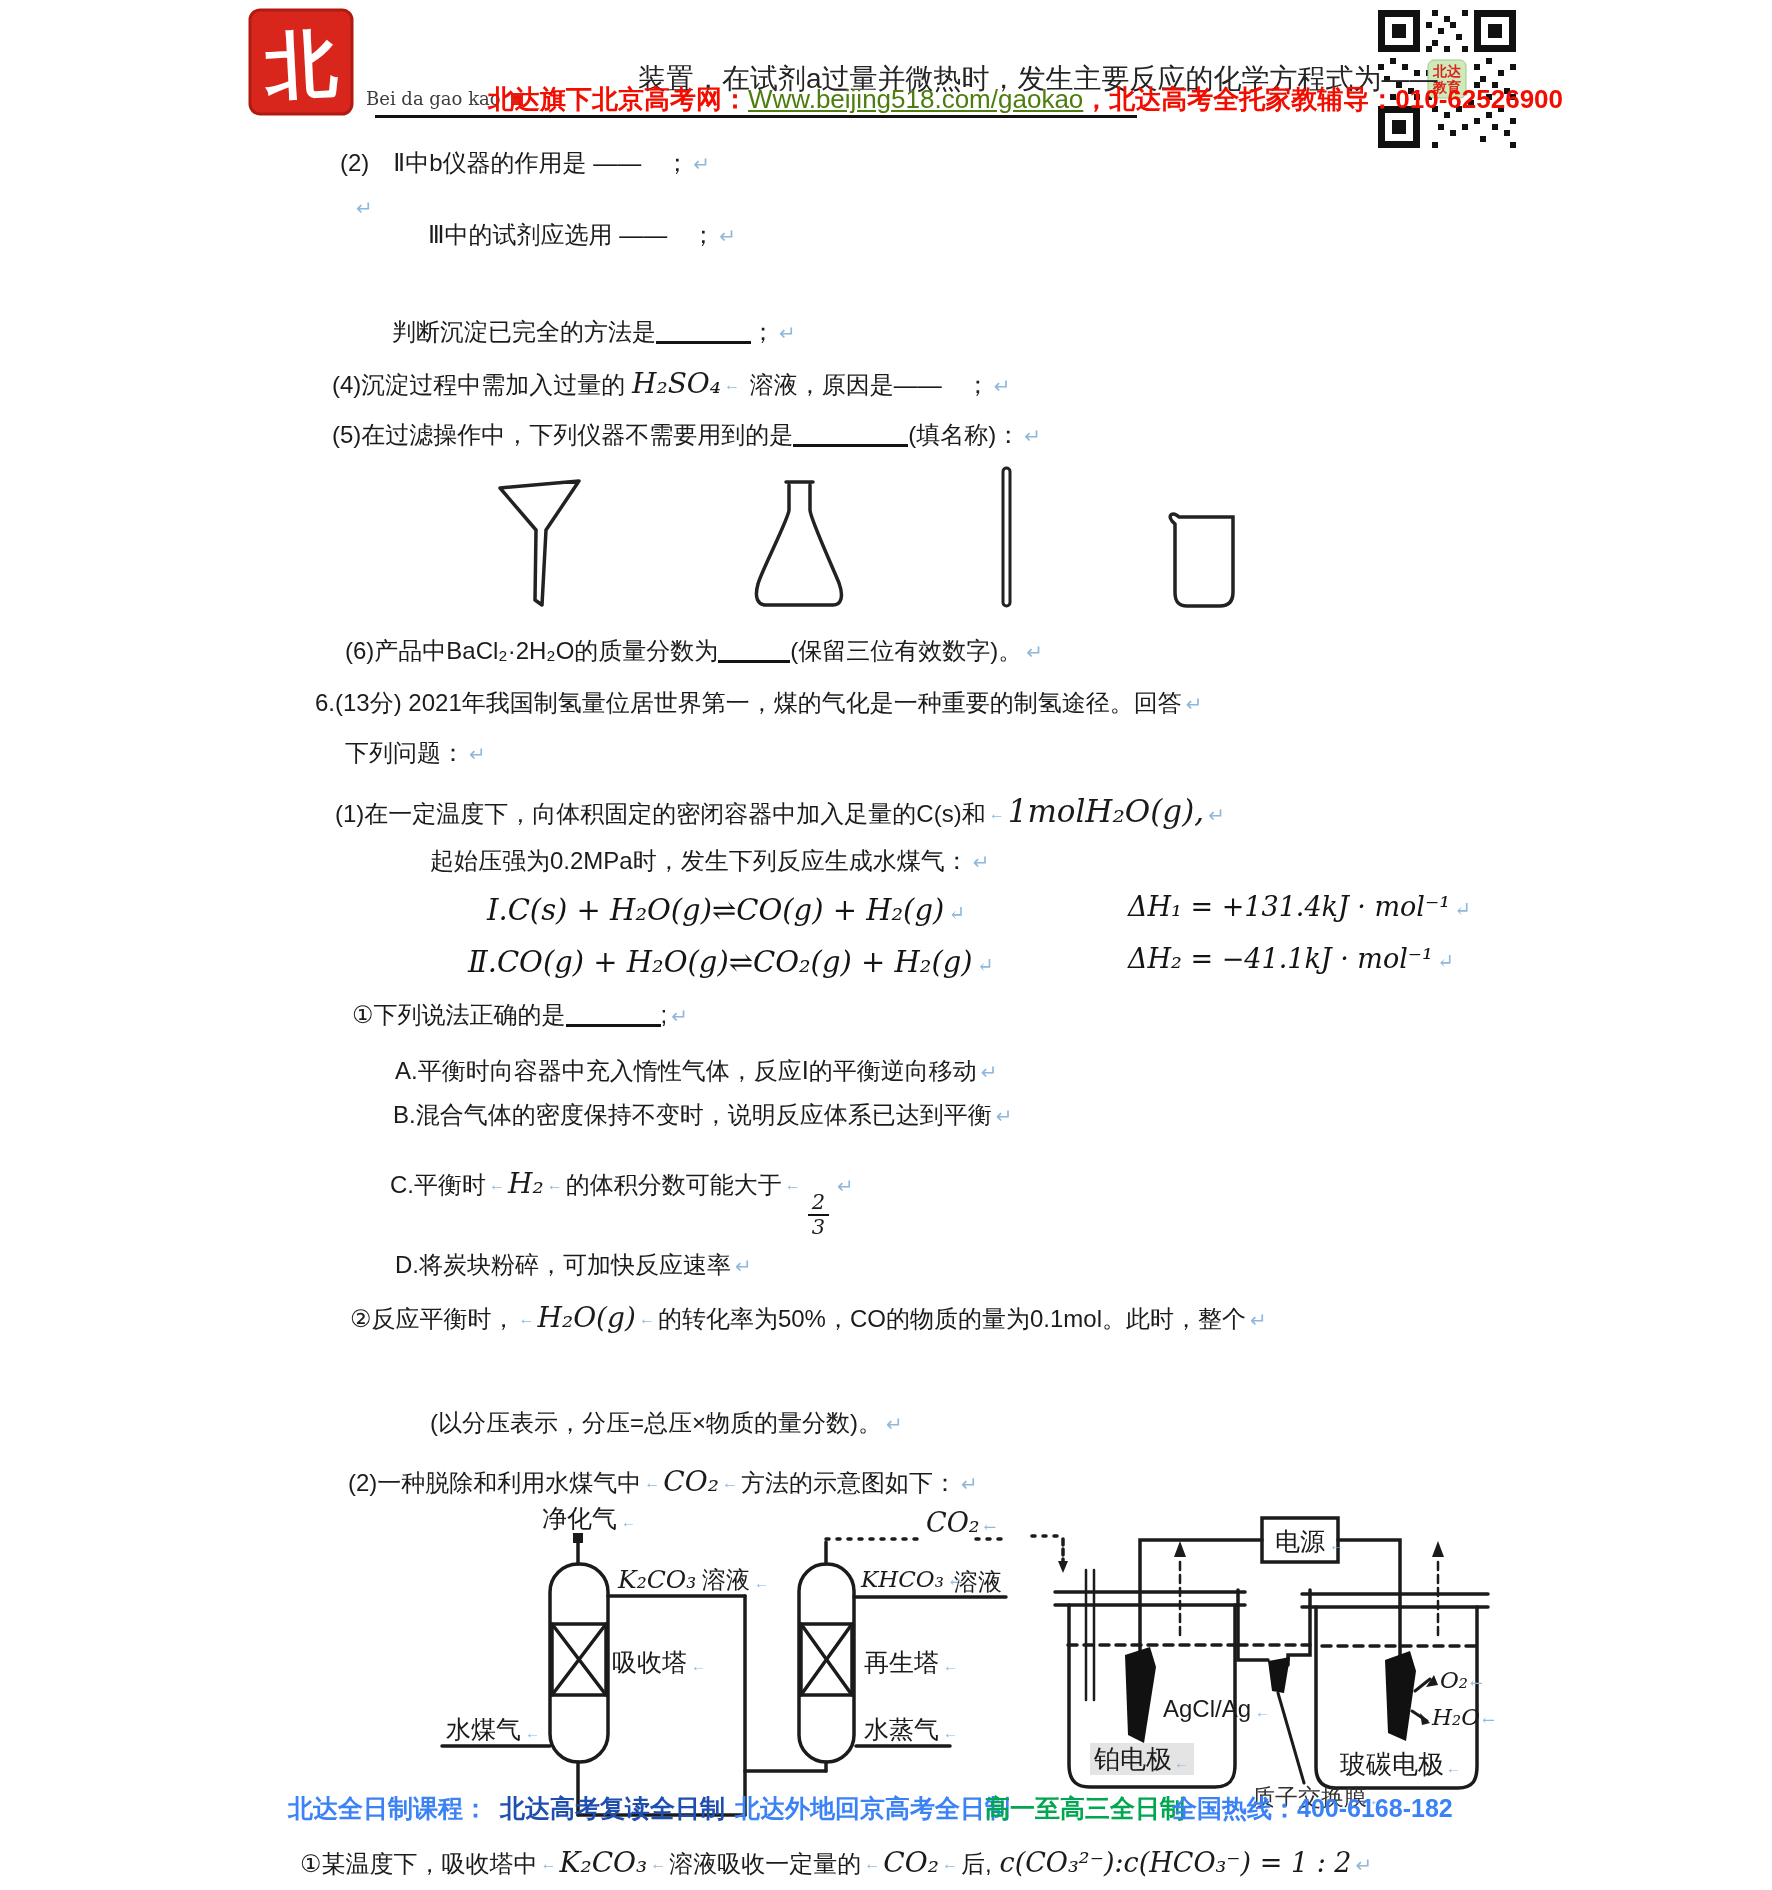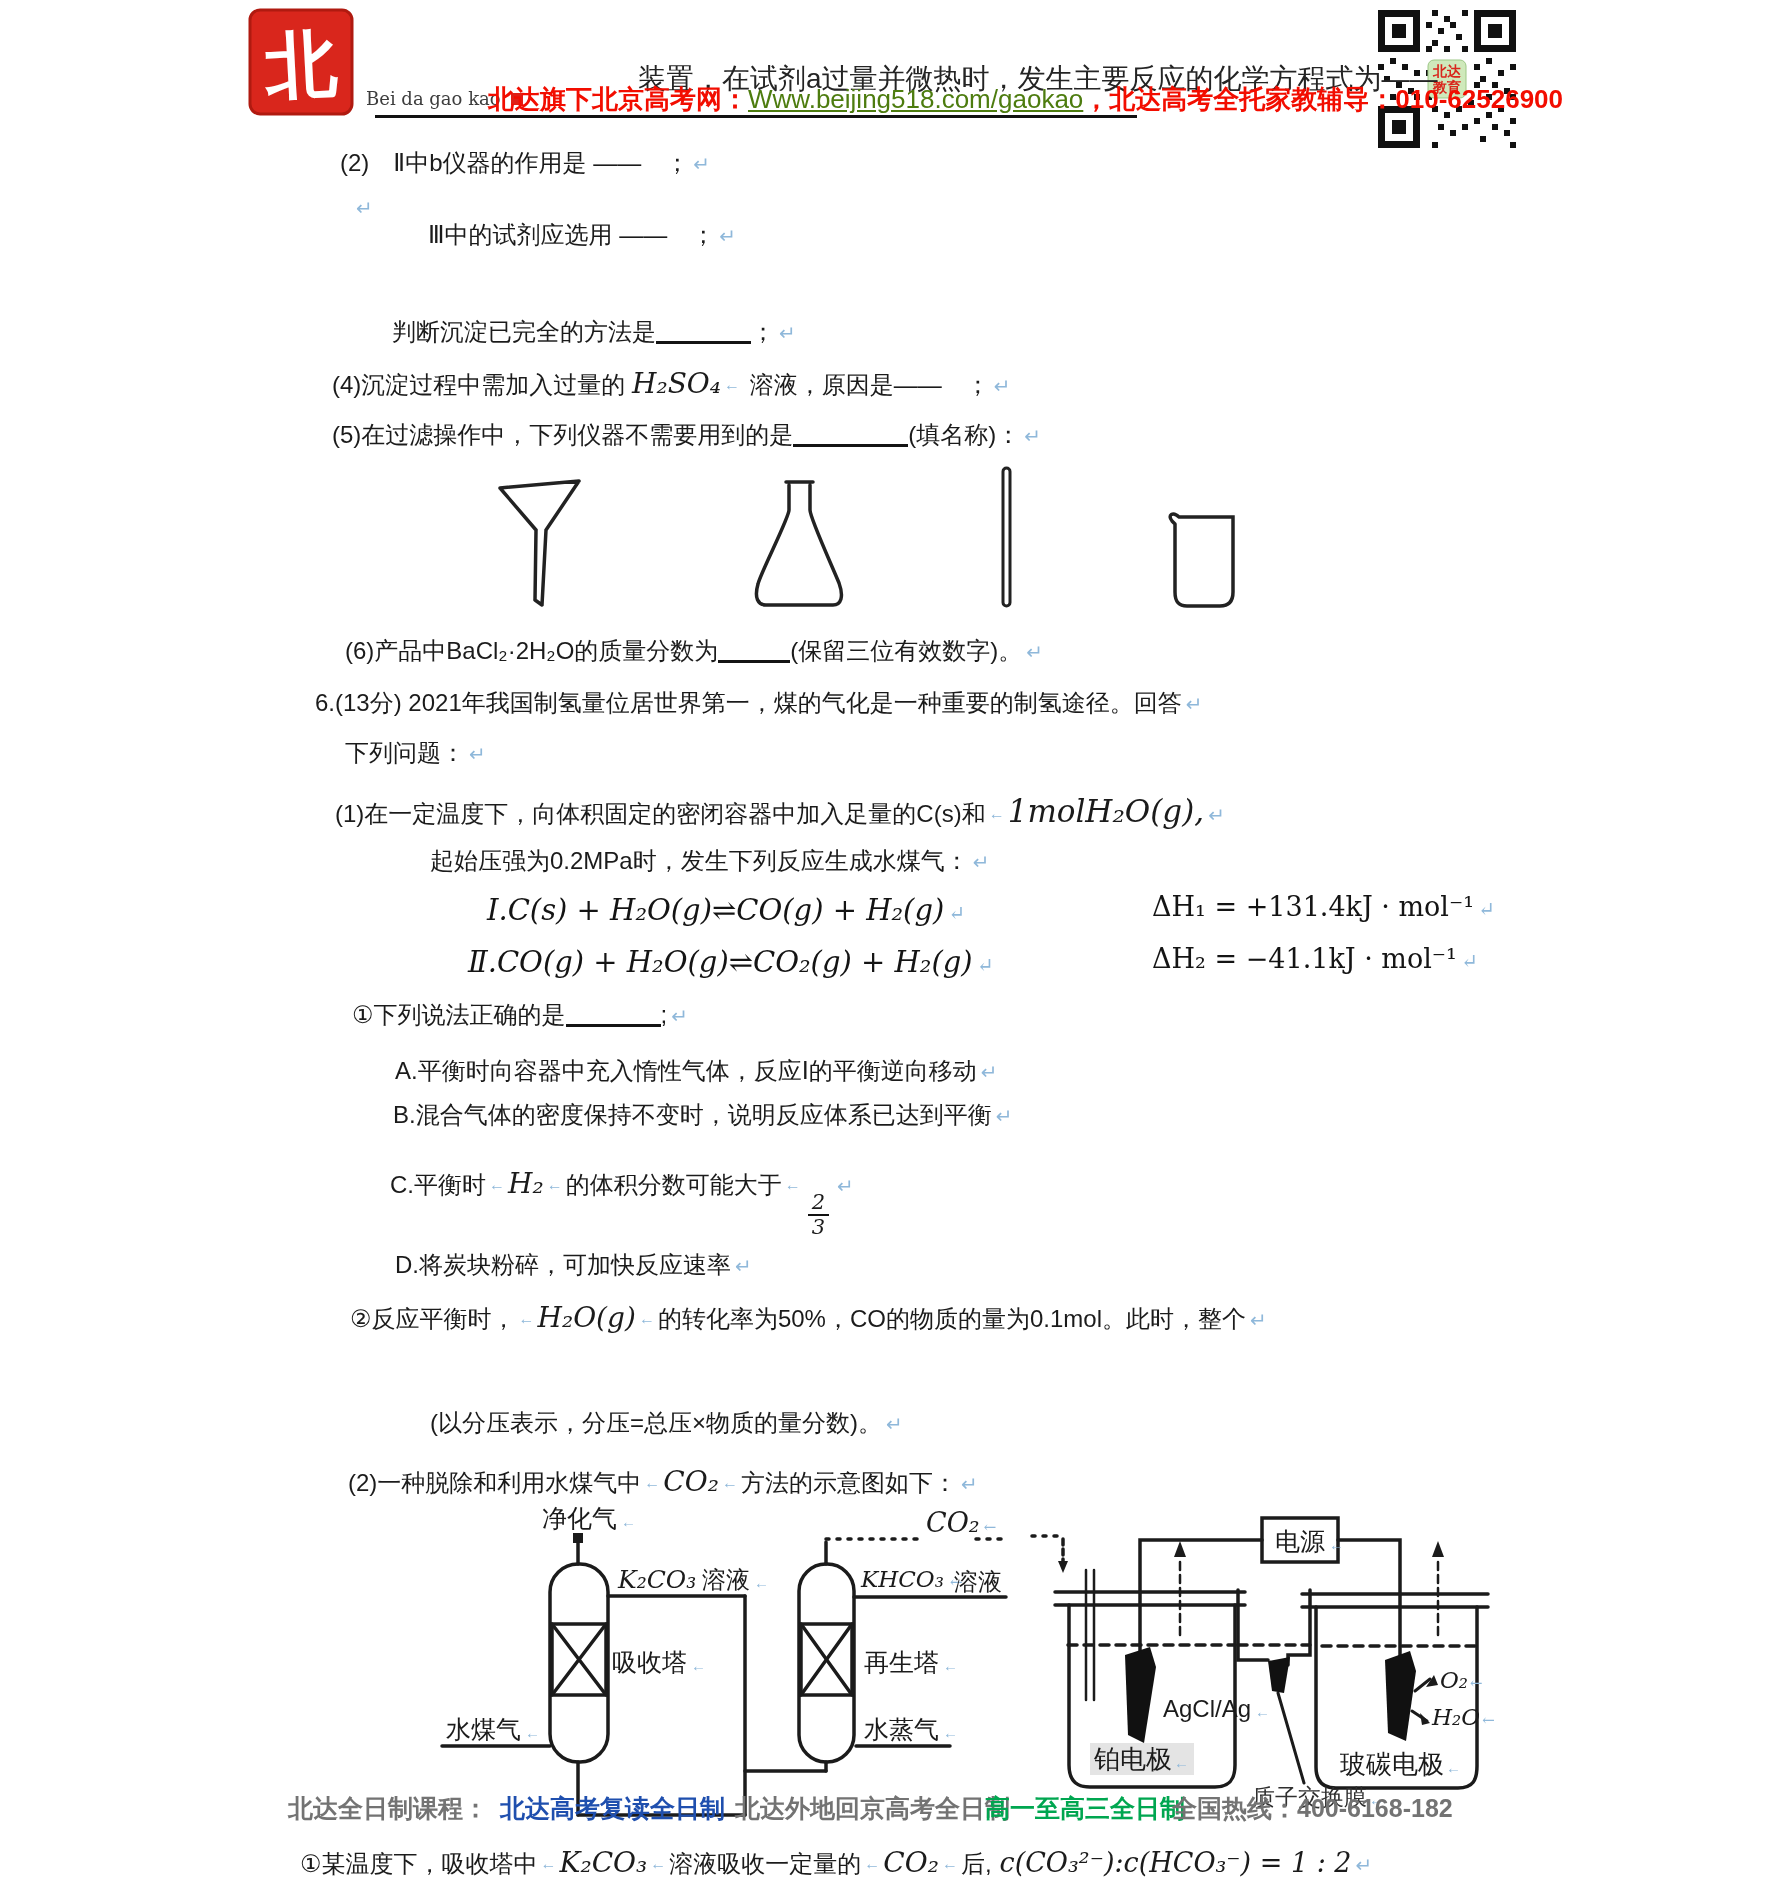--- a/index.html
+++ b/index.html
@@ -5,40 +5,40 @@
   html,body{margin:0;padding:0;background:#ffffff;}
   .page{position:relative;width:1772px;height:1890px;background:#fff;overflow:hidden;
         font-family:"Liberation Sans","DejaVu Sans",sans-serif;color:#1b1b1b;}
   .abs{position:absolute;}
   .line{position:absolute;white-space:nowrap;font-size:24px;line-height:1.25;color:#1b1b1b;}
   .math{font-family:"DejaVu Serif","DejaVu Sans",serif;font-style:italic;font-size:28px;}
   .math-big{font-family:"DejaVu Serif","DejaVu Sans",serif;font-style:italic;font-size:31px;}
   .eq{position:absolute;white-space:nowrap;font-family:"DejaVu Serif","DejaVu Sans",serif;
       font-style:italic;font-size:29px;color:#141414;}
   .dh{position:absolute;white-space:nowrap;font-family:"DejaVu Serif","DejaVu Sans",serif;
-      font-size:27px;color:#141414;margin-left:24px;}
+      font-style:italic;font-size:27px;color:#141414;}
   .anc{color:#8fb8da;font-size:16px;vertical-align:3px;margin:0 3px;}
   .ret{color:#8fb8da;font-size:20px;margin-left:4px;}
   .blank{display:inline-block;border-bottom:3px solid #141414;height:1em;vertical-align:-4px;}
   .frac{display:inline-flex;flex-direction:column;align-items:center;
         font-family:"DejaVu Serif",serif;font-style:italic;font-size:21px;line-height:1.1;
         vertical-align:-16px;margin:0 4px;}
   .frac .fnum{border-bottom:2px solid #111;padding:0 4px;}
   .hdr-black{position:absolute;left:638px;top:60px;font-size:28px;color:#242424;white-space:nowrap;z-index:1;}
   .hdr-red{position:absolute;left:488px;top:82px;font-size:26px;font-weight:bold;color:#f20d00;white-space:nowrap;z-index:2;}
   .hdr-red a{color:#4d7c0f;text-decoration:underline;font-weight:normal;}
   .brand-script{position:absolute;left:358px;top:6px;font-family:"DejaVu Serif",serif;
         font-style:italic;font-weight:bold;font-size:74px;color:#d9261c;letter-spacing:14px;z-index:2;}
   .tagline{position:absolute;left:366px;top:88px;font-family:"DejaVu Serif",serif;
         font-size:18px;color:#3d3d3d;}
   .tagline .sq{display:inline-block;width:12px;height:12px;background:#e02016;margin-left:10px;}
   .rule{position:absolute;left:375px;top:115px;width:762px;height:3px;background:#111;}
   .kp{font-family:"DejaVu Serif",serif;font-style:italic;font-size:33px;font-weight:bold;}
   .footer-seg{position:absolute;top:1792px;font-size:25px;font-weight:bold;white-space:nowrap;z-index:6;}
-  .f-red{color:#737373;text-align:right;}
+  .f-red{color:#3b82f6;text-align:right;}
   .f-blue{color:#1f4fae;}
   .f-green{color:#00a650;text-align:center;}
   svg text{font-family:"Liberation Sans","DejaVu Sans",sans-serif;}
   .svgm{font-family:"DejaVu Serif","DejaVu Sans",serif;font-style:italic;}
 </style>
 </head>
 <body>
 
 <div class="page">
 

